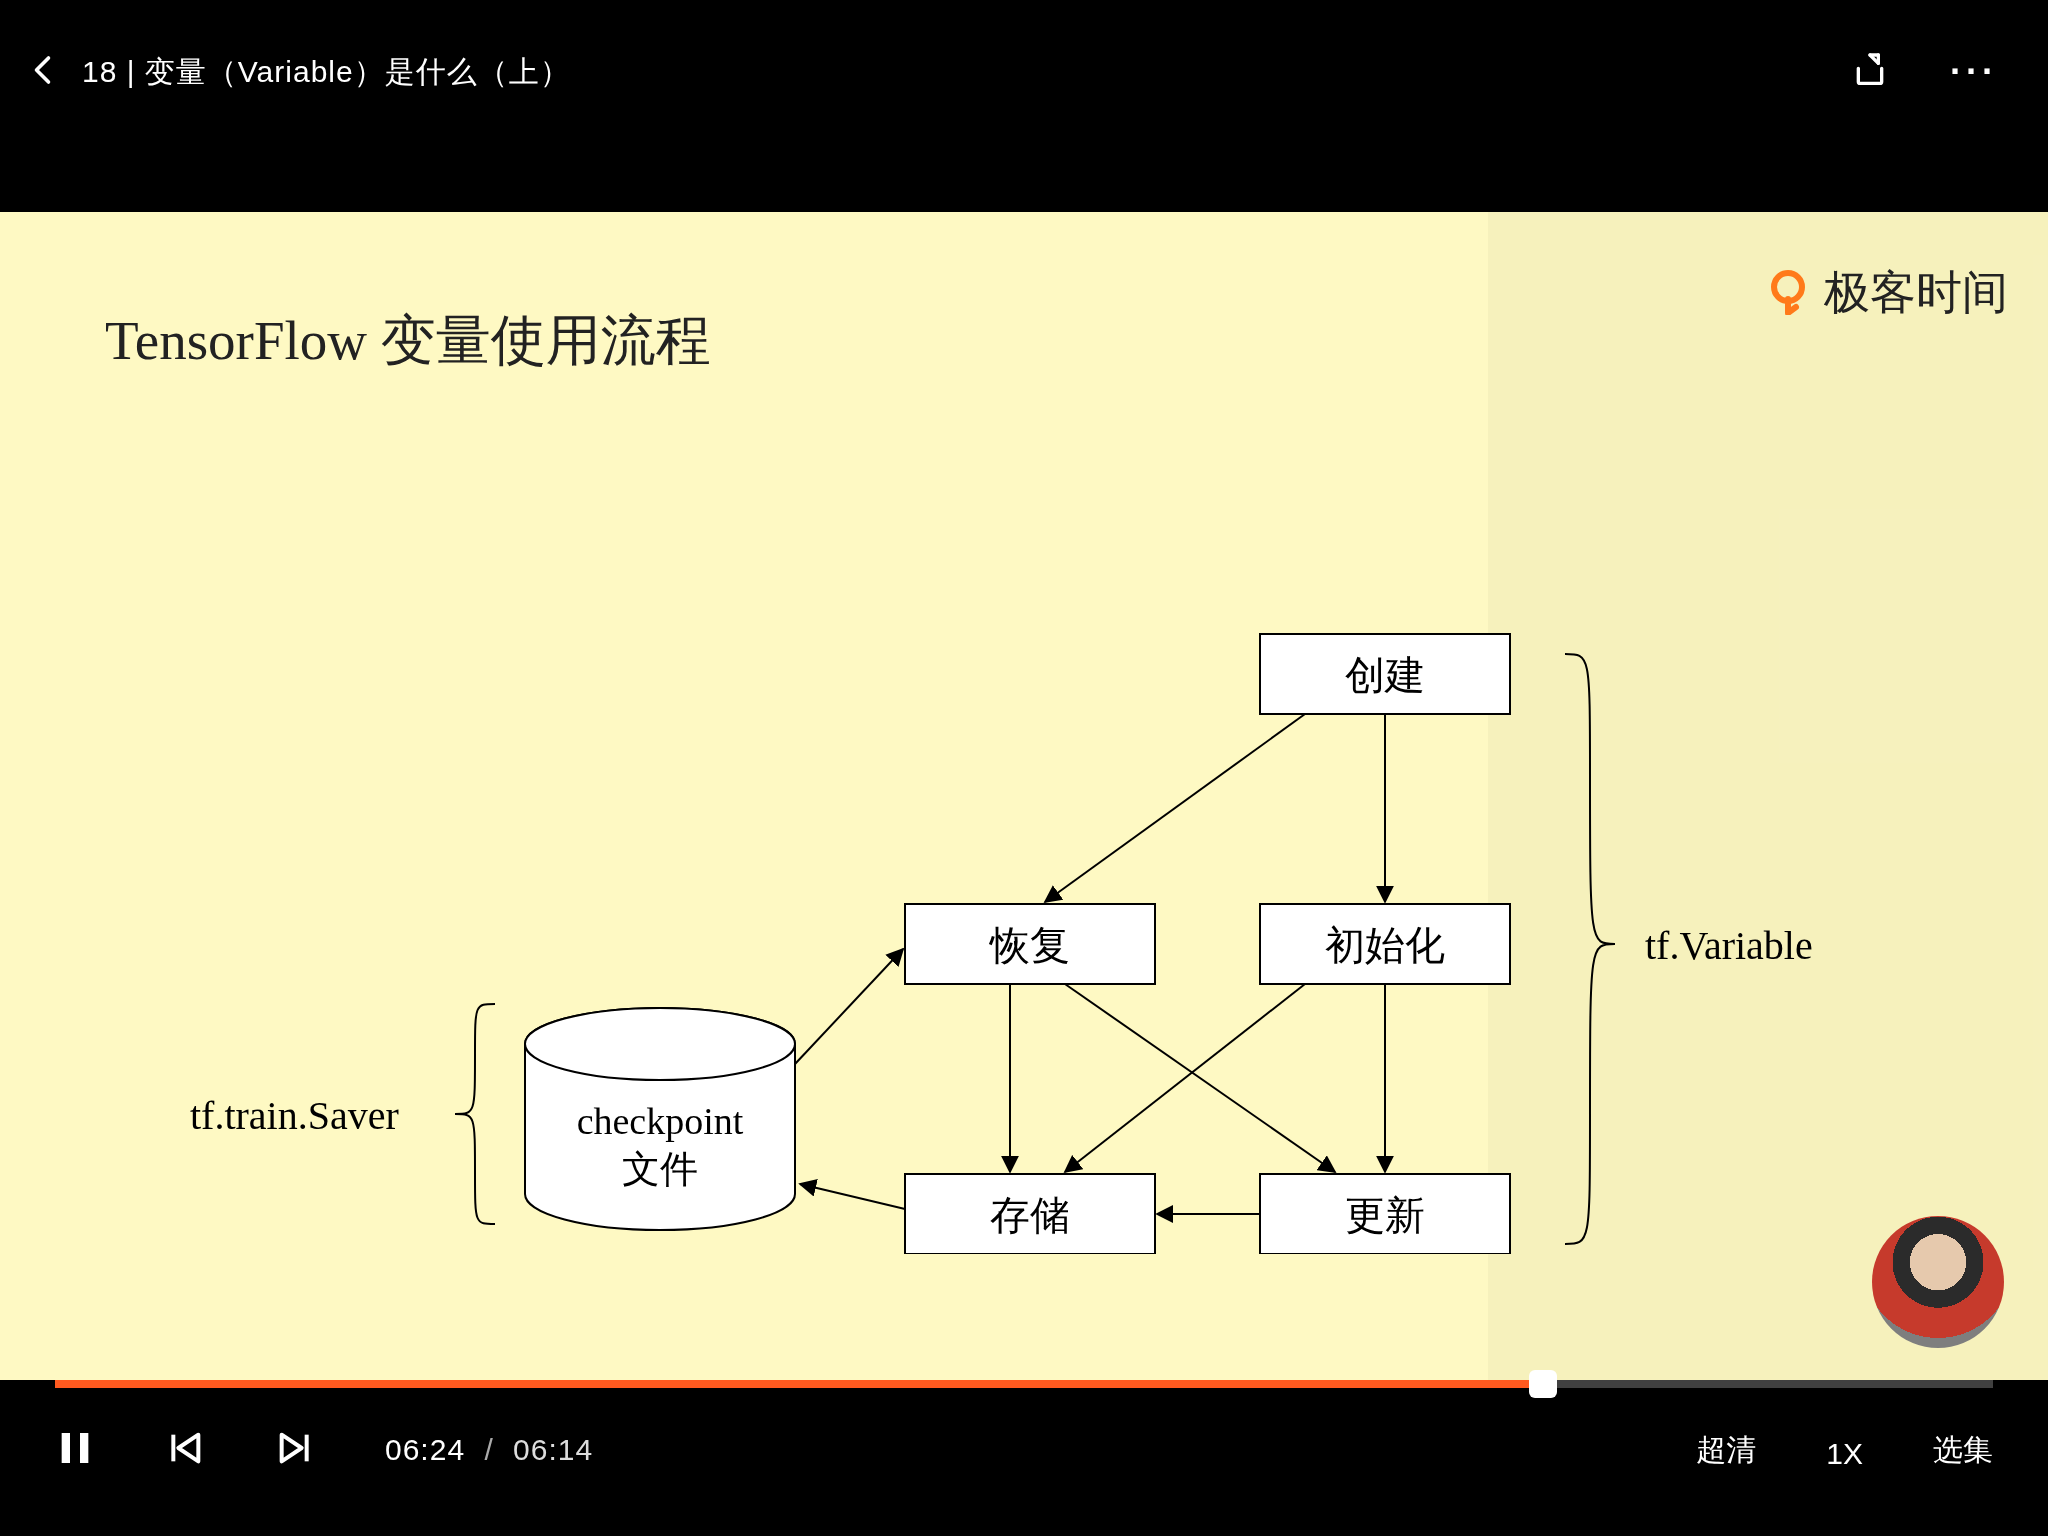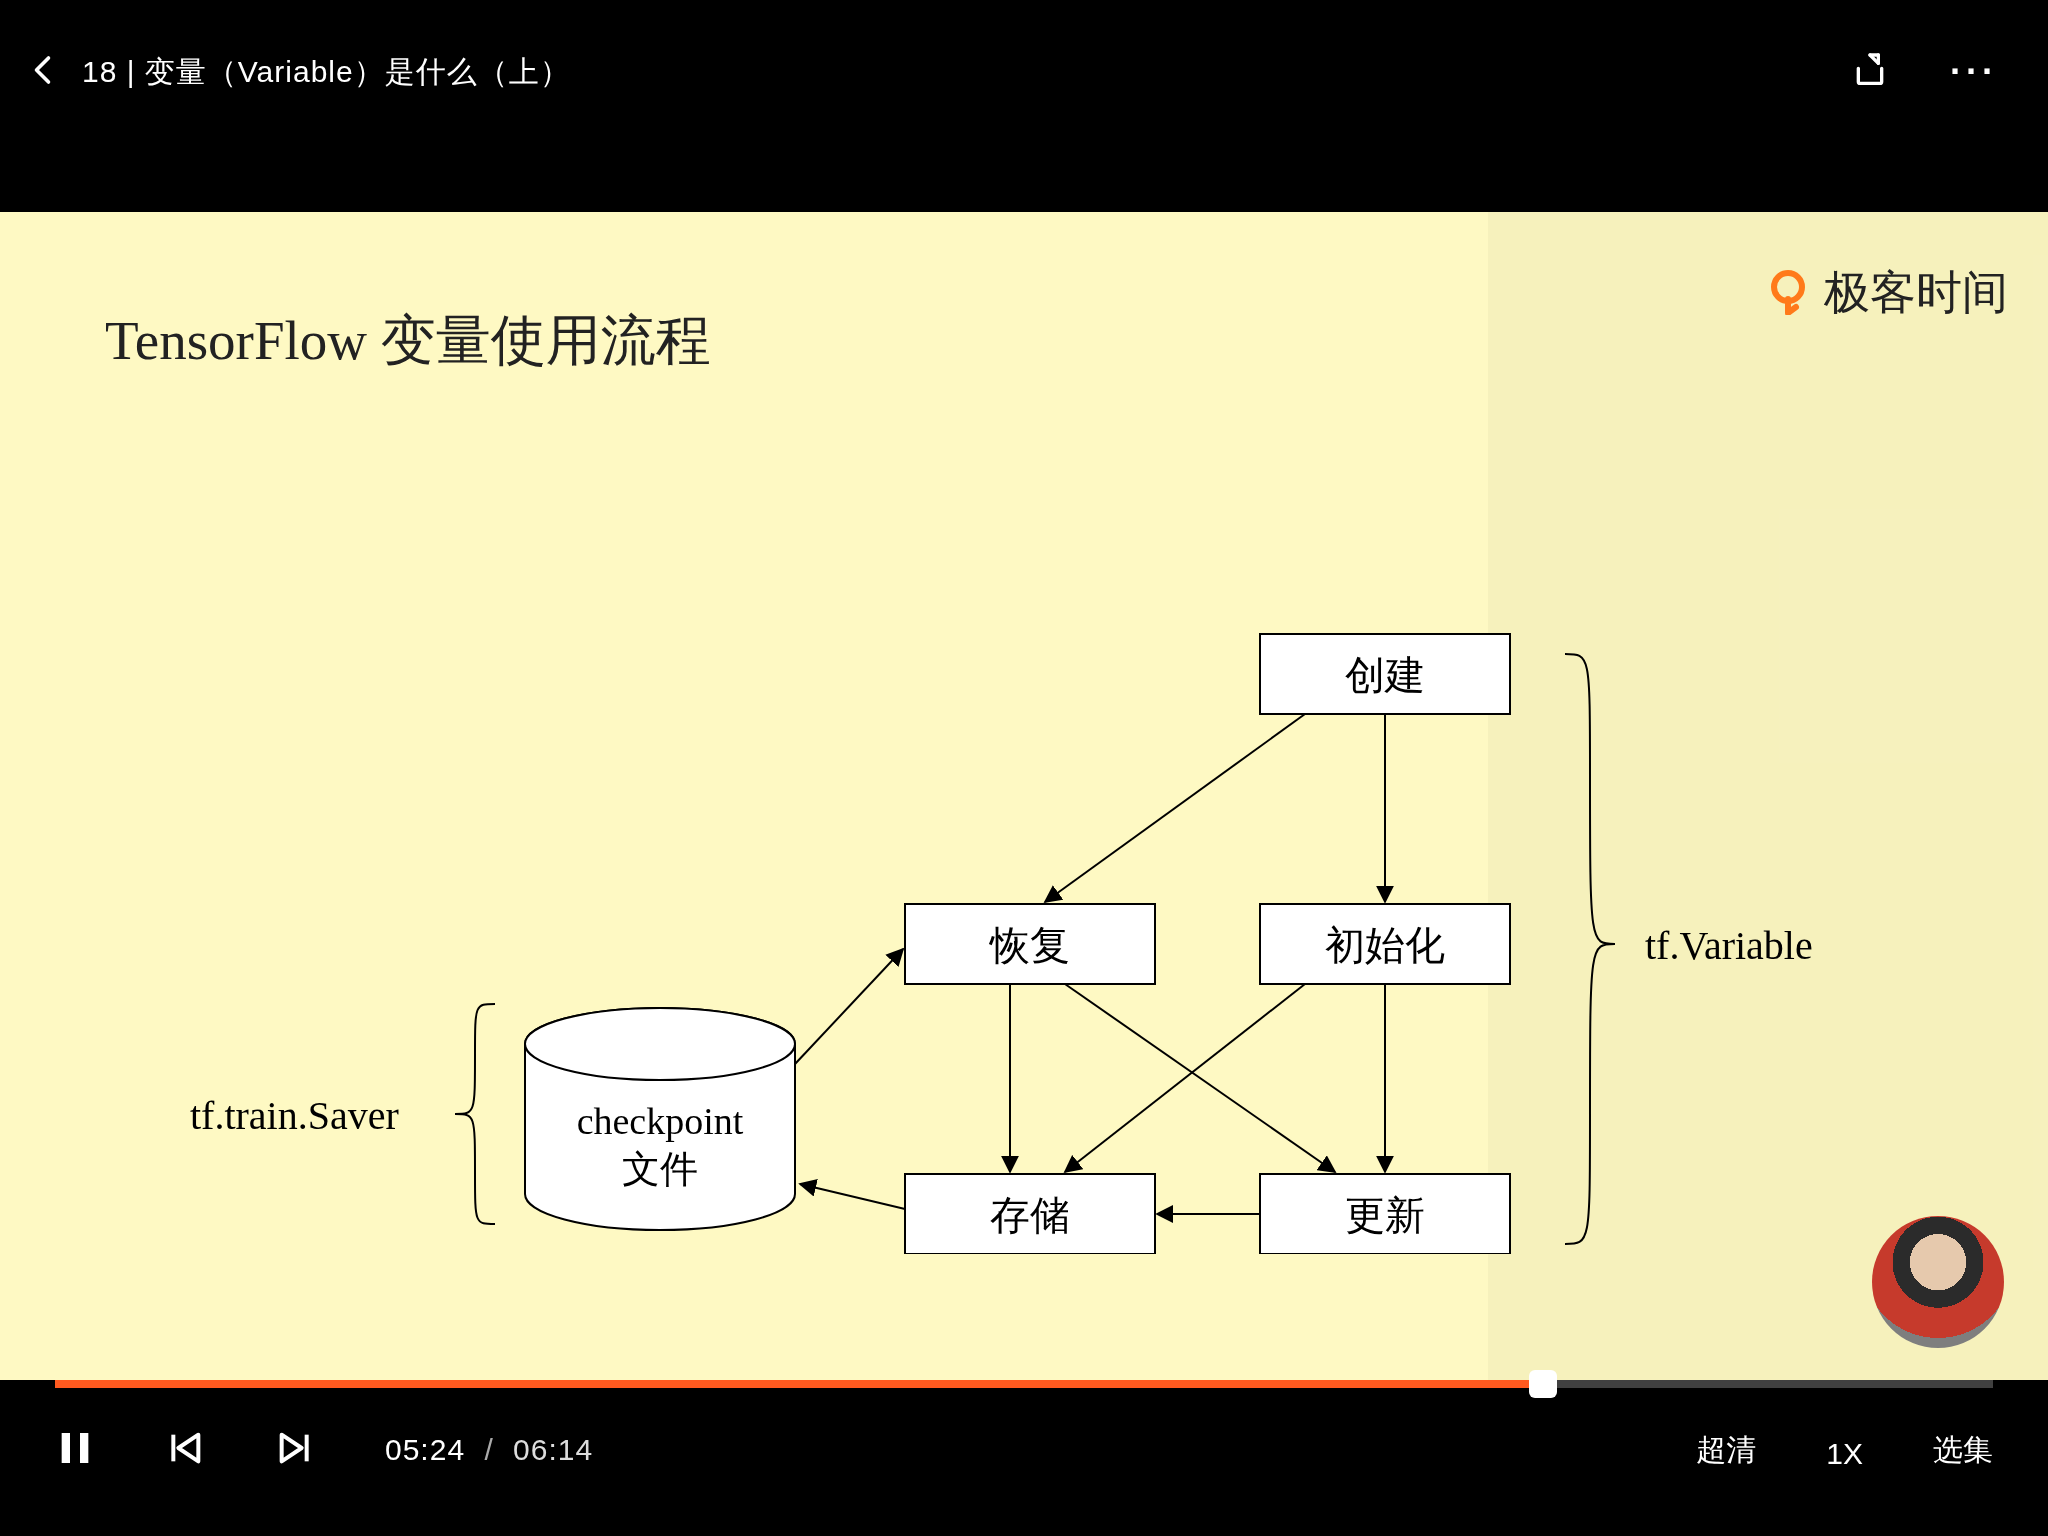--- a/index.html
+++ b/index.html
@@ -182,21 +182,21 @@
             <line x1="5" y1="4" x2="5" y2="20"></line>
           </svg>
       </span>
       <span class="ctrl-icon">
         <svg viewBox="0 0 24 24" fill="none" stroke="#fff" stroke-width="2.4" stroke-linejoin="round">
             <polygon points="4 4 16 12 4 20"></polygon>
             <line x1="19" y1="4" x2="19" y2="20"></line>
           </svg>
       </span>
       <span class="time">
-        <span>05:24</span>
+        <span>06:24</span>
         <span class="sep">/</span>
         <span class="dur">06:14</span>
       </span>
     </div>
     <div class="controls-right">
       <span class="ctrl-text">超清</span>
       <span class="ctrl-text">1X</span>
       <span class="ctrl-text">选集</span>
     </div>
   </div>

